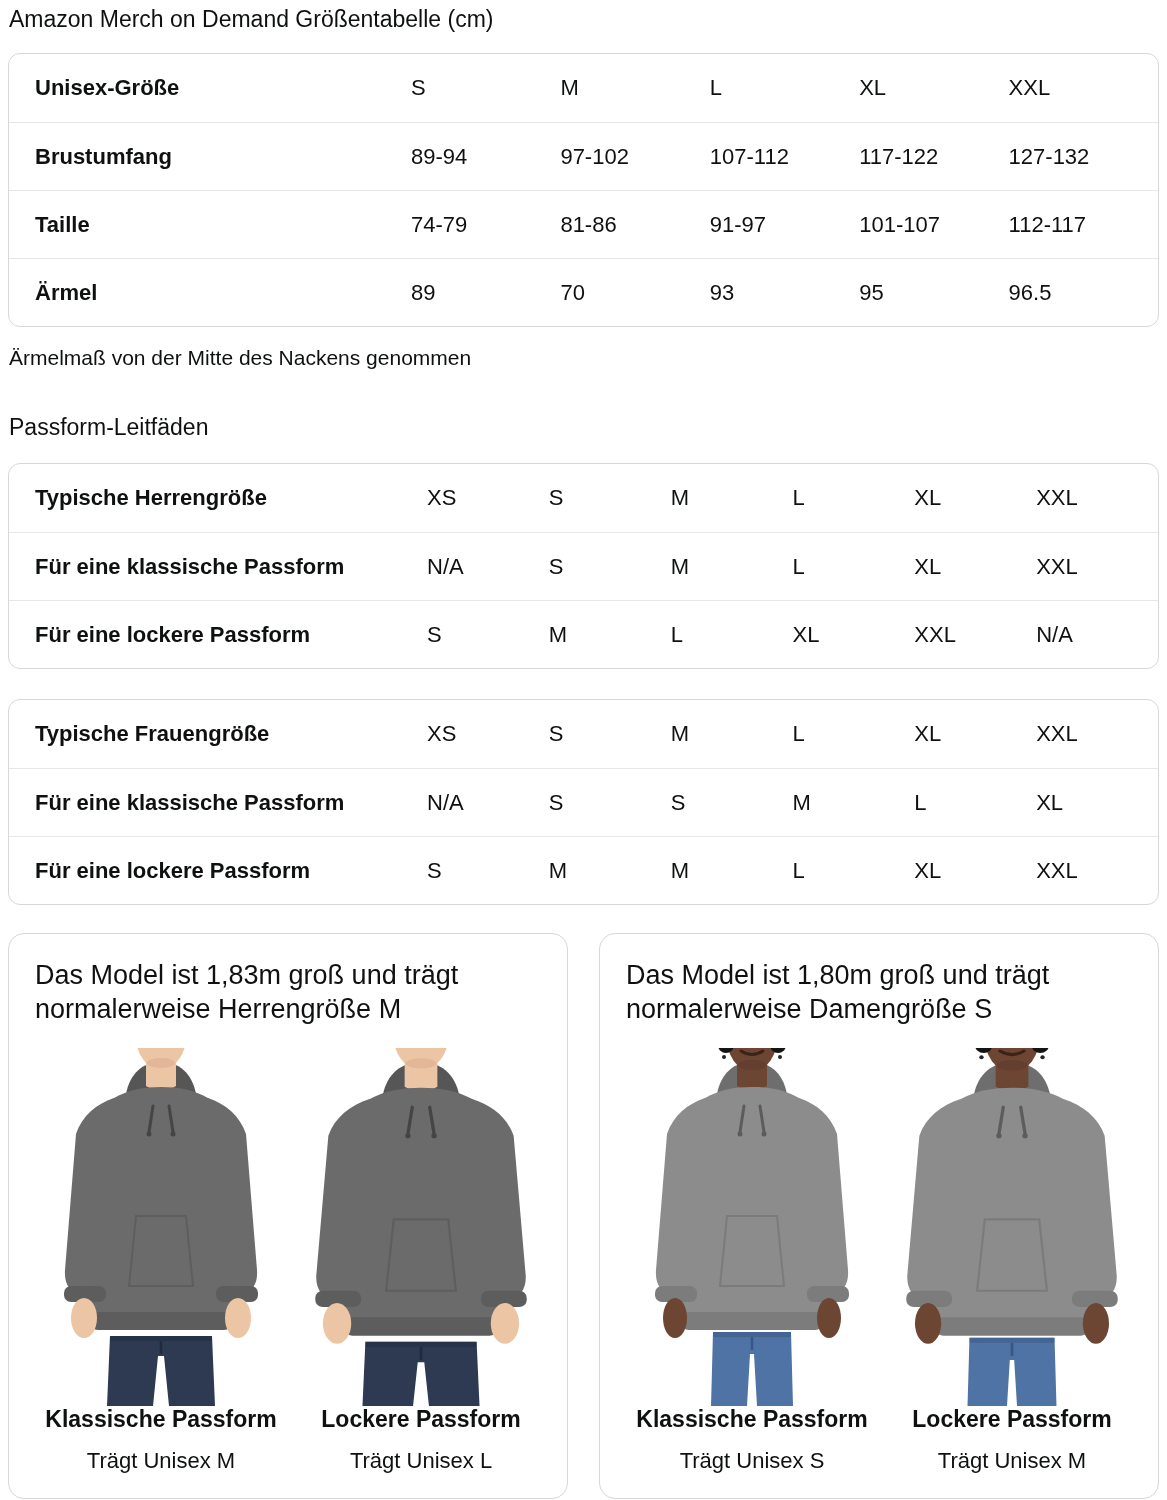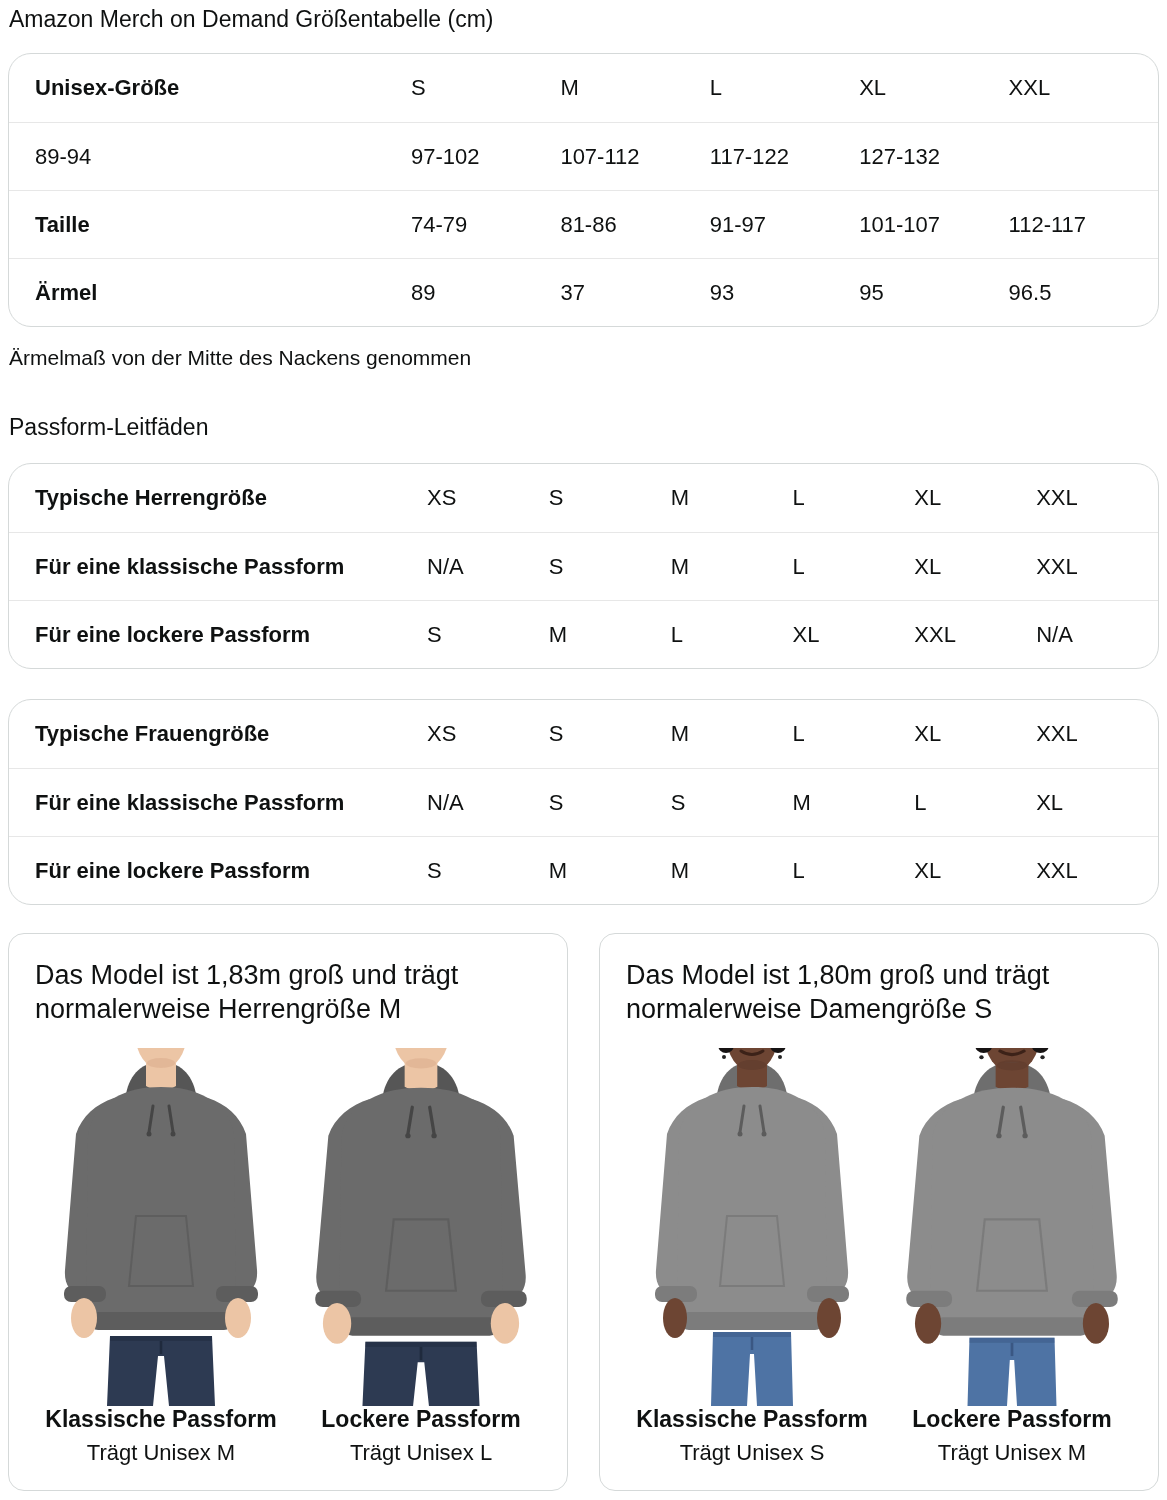--- a/index.html
+++ b/index.html
@@ -11,21 +11,21 @@
     padding: 4px 8px 10px 8px;
   }
   .page-title {
     font-size: 23px;
     font-weight: 400;
     margin: 2px 0 20px 1px;
     color: #0f1111;
   }
   .size-table {
     border: 1.5px solid #d5d9d9;
-    border-radius: 23px;
+    border-radius: 12px;
     overflow: hidden;
     background: #fff;
   }
   .trow {
     display: grid;
     align-items: center;
     height: 68px;
     padding-left: 26px;
   }
   .trow + .trow { border-top: 1px solid #e7e7e7; }
@@ -79,21 +79,21 @@
   .fig-svg { width: 250px; height: 358px; display: block; }
   .fig-caption-title {
     font-size: 23px;
     font-weight: 700;
     text-align: center;
     white-space: nowrap;
   }
   .fig-caption-sub {
     font-size: 22px;
     font-weight: 400;
-    margin-top: 7px;
+    margin-top: 15px;
     text-align: center;
     white-space: nowrap;
   }
 
   
   .fig--male   { --skin:#ecc5a5; --skinsh:#d6a687; --hoodie:#6b6b6b; --hood:#565656;
                  --rib:#5d5d5d; --seam:#535353; --string:#454545; --jeans:#2d3a52; --jeansdark:#1f2a3d; }
   .fig--female { --skin:#6d4533; --skinsh:#58372a; --hoodie:#8c8c8c; --hood:#6e6e6e;
                  --rib:#7c7c7c; --seam:#6d6d6d; --string:#5c5c5c; --jeans:#4e73a4; --jeansdark:#3a5783; }
   .fig-svg .skin        { fill: var(--skin); }
@@ -119,38 +119,39 @@
 <div class="size-table">
   <div class="trow cols-5">
     <div class="tlabel">Unisex-Größe</div>
     <div class="tcell">S</div>
     <div class="tcell">M</div>
     <div class="tcell">L</div>
     <div class="tcell">XL</div>
     <div class="tcell">XXL</div>
   </div>
   <div class="trow cols-5">
+    <div class="tlabel">Brustumfang</div>
     <div class="tcell">89-94</div>
     <div class="tcell">97-102</div>
     <div class="tcell">107-112</div>
     <div class="tcell">117-122</div>
     <div class="tcell">127-132</div>
   </div>
   <div class="trow cols-5">
     <div class="tlabel">Taille</div>
     <div class="tcell">74-79</div>
     <div class="tcell">81-86</div>
     <div class="tcell">91-97</div>
     <div class="tcell">101-107</div>
     <div class="tcell">112-117</div>
   </div>
   <div class="trow cols-5">
     <div class="tlabel">Ärmel</div>
     <div class="tcell">89</div>
-    <div class="tcell">37</div>
+    <div class="tcell">70</div>
     <div class="tcell">93</div>
     <div class="tcell">95</div>
     <div class="tcell">96.5</div>
   </div>
 </div>
 
 <p class="table-note">Ärmelmaß von der Mitte des Nackens genommen</p>
 
 <h2 class="section-heading">Passform-Leitfäden</h2>
 

